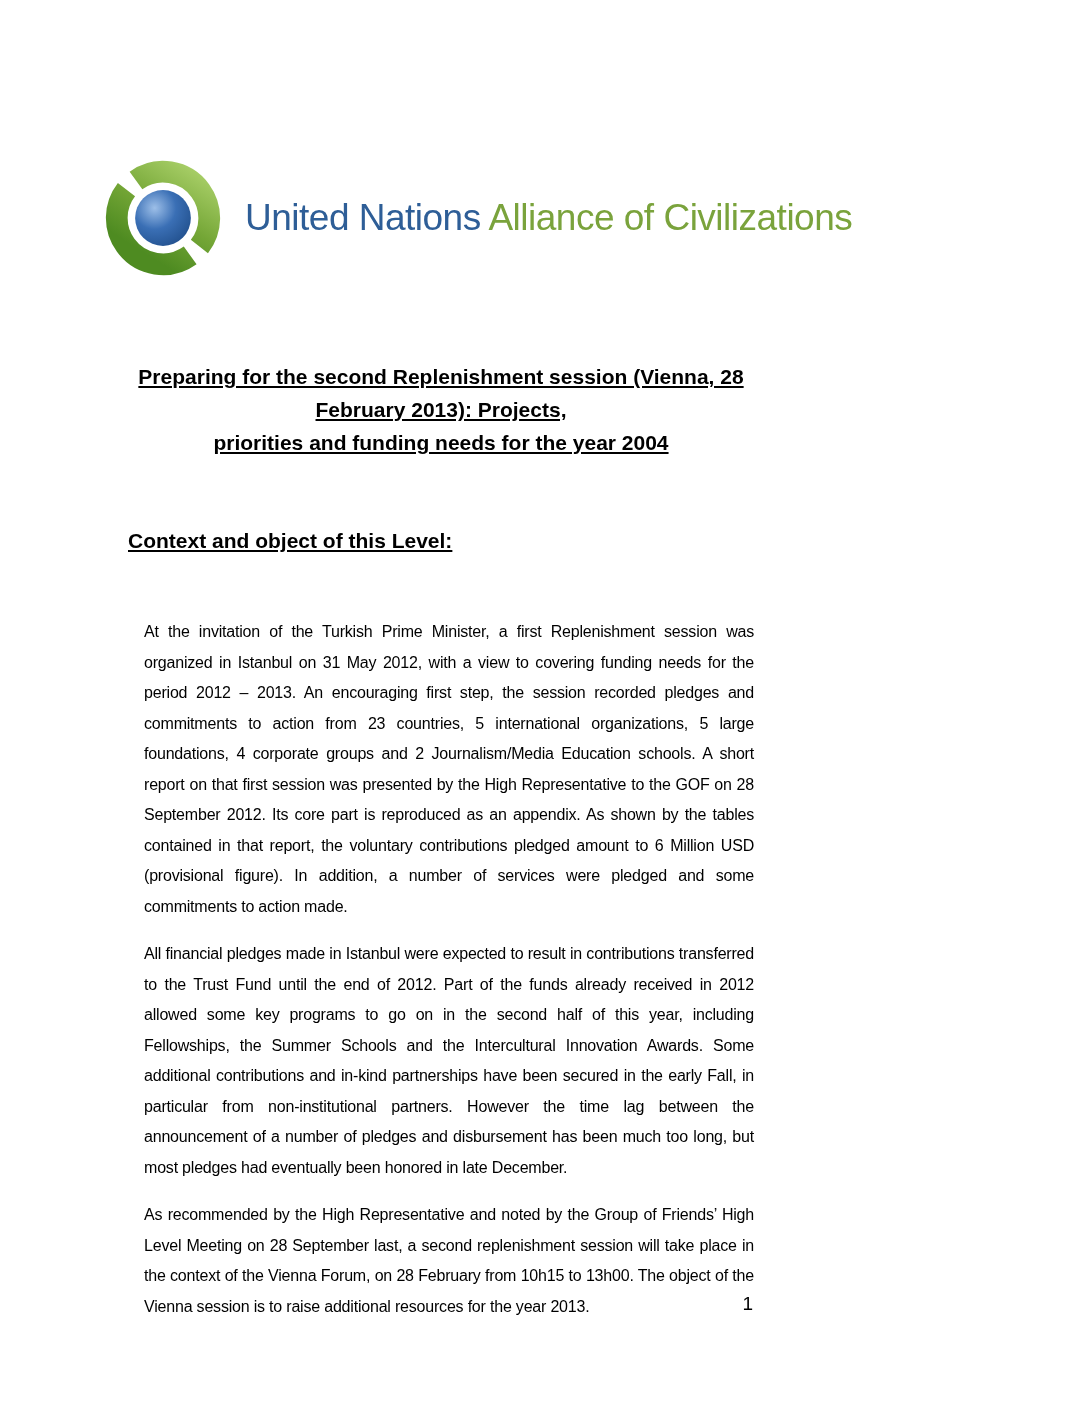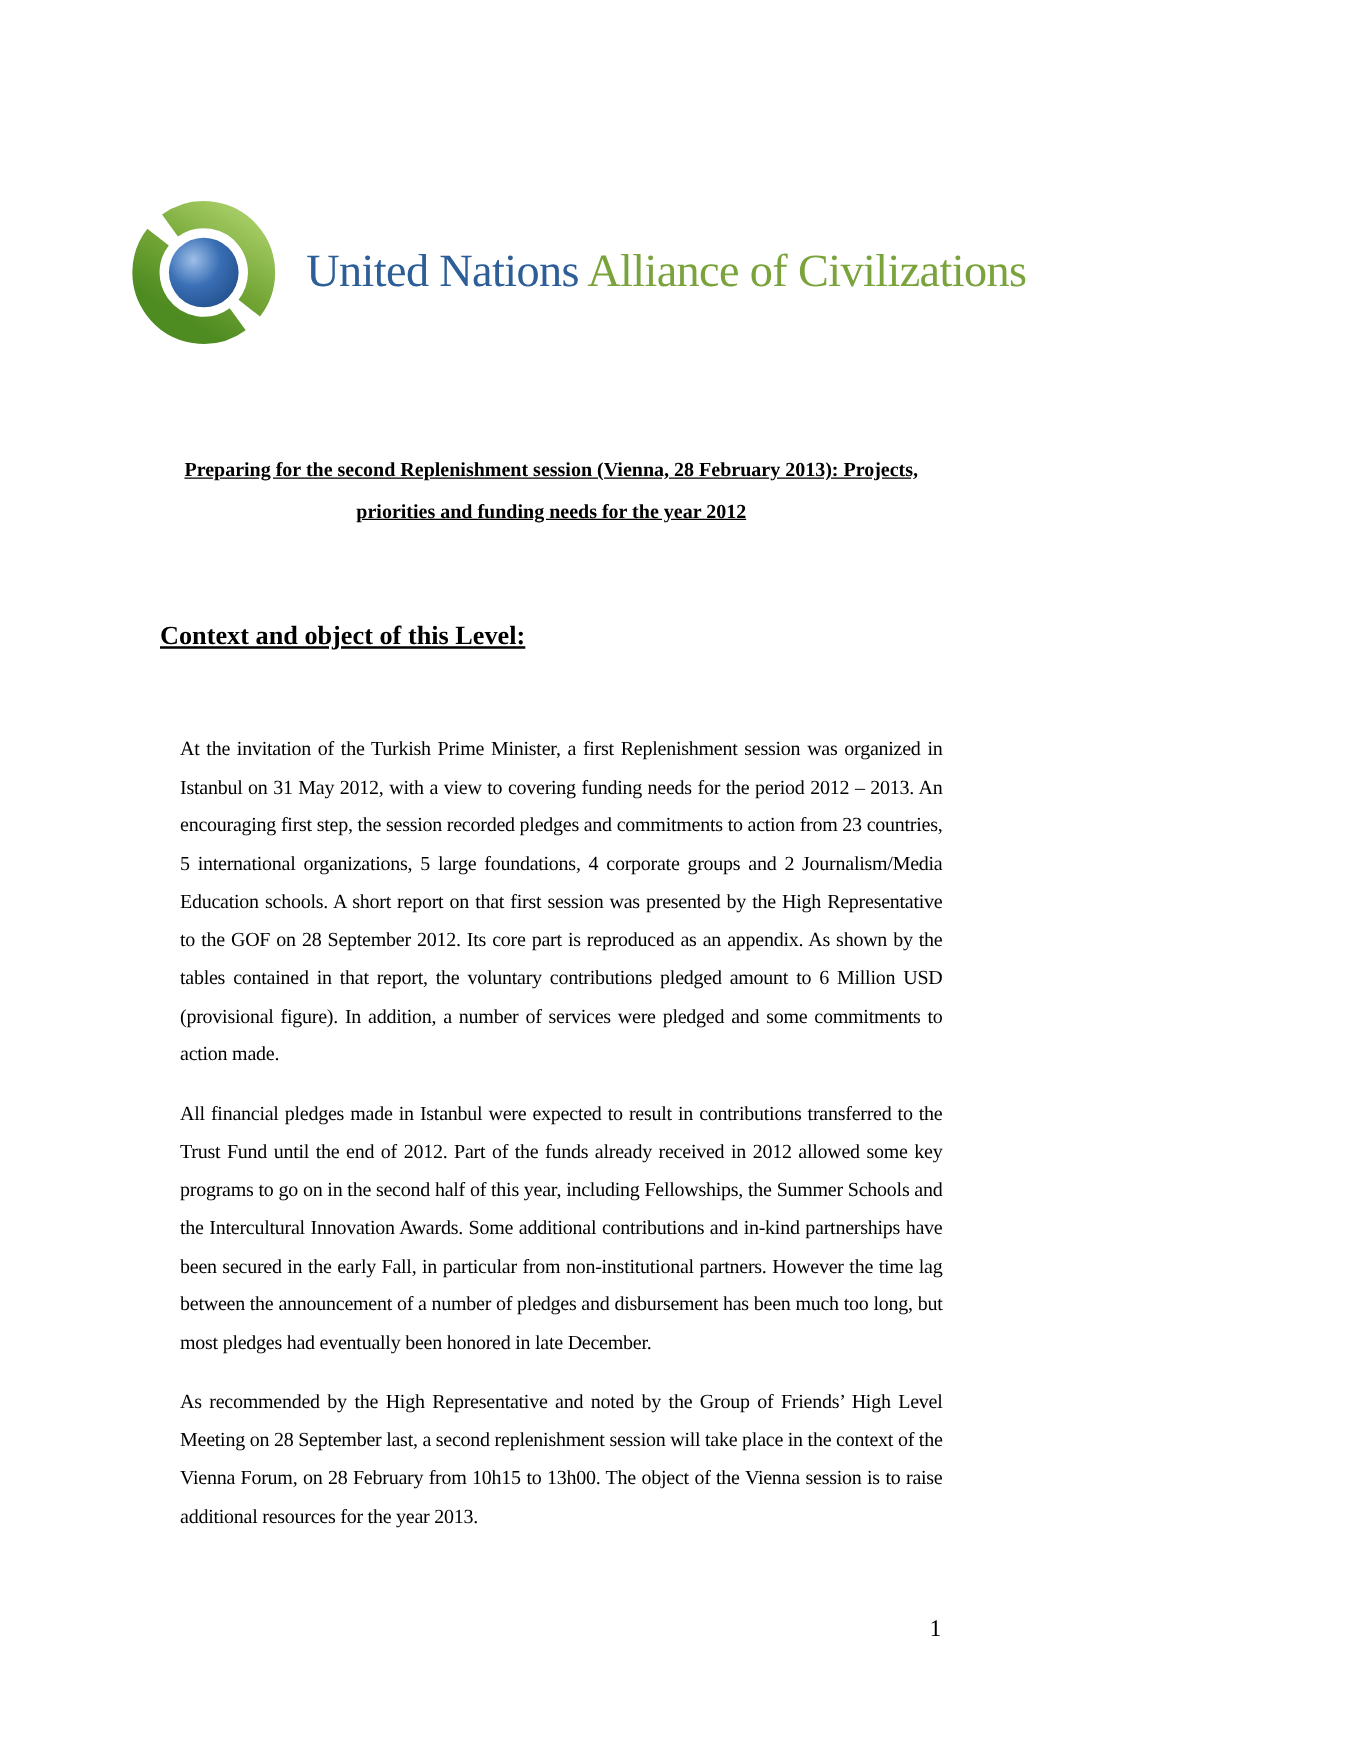--- a/index.html
+++ b/index.html
@@ -2,21 +2,21 @@
 <html><head>
 <meta charset="utf-8">
 <style>
   * { margin: 0; padding: 0; box-sizing: border-box; }
   html, body { background: #ffffff; }
   .page {
     position: relative;
     width: 881px;
     height: 1408px;
     background: #ffffff;
-    font-family: Liberation Serif, serif;
+    font-family: Liberation Sans, sans-serif;
     color: #000000;
     overflow: hidden;
   }
 
   
   .logo-wrap {
     position: absolute;
     left: 95px; top: 150px;
     display: flex; align-items: center;
   }
@@ -40,21 +40,21 @@
 
   
   .content {
     position: absolute;
     left: 128px; right: 127px;
     top: 360px;
   }
   .doc-title {
     text-align: center;
     font-weight: bold;
-    font-size: 16px;
+    font-size: 21px;
     line-height: 33px;
     text-decoration: underline;
   }
   .section-heading {
     margin-top: 70px;
     font-weight: bold;
     font-size: 21px;
     text-decoration: underline;
   }
   .body-text { margin-top: 64px; }
@@ -135,21 +135,21 @@
         </g>
         <use href="#branchL" transform="translate(120 0) scale(-1 1)"></use>
         <path d="M55,112 l10,9 M65,112 l-10,9" stroke="#7aa0d4" stroke-width="2.4" fill="none"></path>
       </g>
     </svg>
   </div>
 
   <div class="content">
     <div class="doc-title">
       <div>Preparing for the second Replenishment session (Vienna, 28 February 2013): Projects,</div>
-      <div>priorities and funding needs for the year 2012</div>
+      <div>priorities and funding needs for the year 2004</div>
     </div>
 
     <div class="section-heading">Context and object of this Level:</div>
 
     <div class="body-text">
       <p>At the invitation of the Turkish Prime Minister, a first Replenishment session was organized in Istanbul on 31 May 2012, with a view to covering funding needs for the period 2012 – 2013. An encouraging first step, the session recorded pledges and commitments to action from 23 countries, 5 international organizations, 5 large foundations, 4 corporate groups and 2 Journalism/Media Education schools. A short report on that first session was presented by the High Representative to the GOF on 28 September 2012. Its core part is reproduced as an appendix.  As shown by the tables contained in that report, the voluntary contributions pledged amount to 6 Million USD (provisional figure). In addition, a number of services were pledged and some commitments to action made.</p>
       <p>All financial pledges made in Istanbul were expected to result in contributions transferred to the Trust Fund until the end of 2012. Part of the funds already received in 2012 allowed some key programs to go on in the second half of this year, including Fellowships, the Summer Schools and the Intercultural Innovation Awards. Some additional contributions and in-kind partnerships have been secured in the early Fall, in particular from non-institutional partners. However the time lag between the announcement of a number of pledges and disbursement has been much too long, but most pledges had eventually been honored in late December.</p>
       <p>As recommended by the High Representative and noted by the Group of Friends’ High Level Meeting on 28 September last, a second replenishment session will take place in the context of the Vienna Forum, on 28 February from 10h15 to 13h00. The object of the Vienna session is to raise additional resources for the year 2013.</p>
     </div>
   </div>

